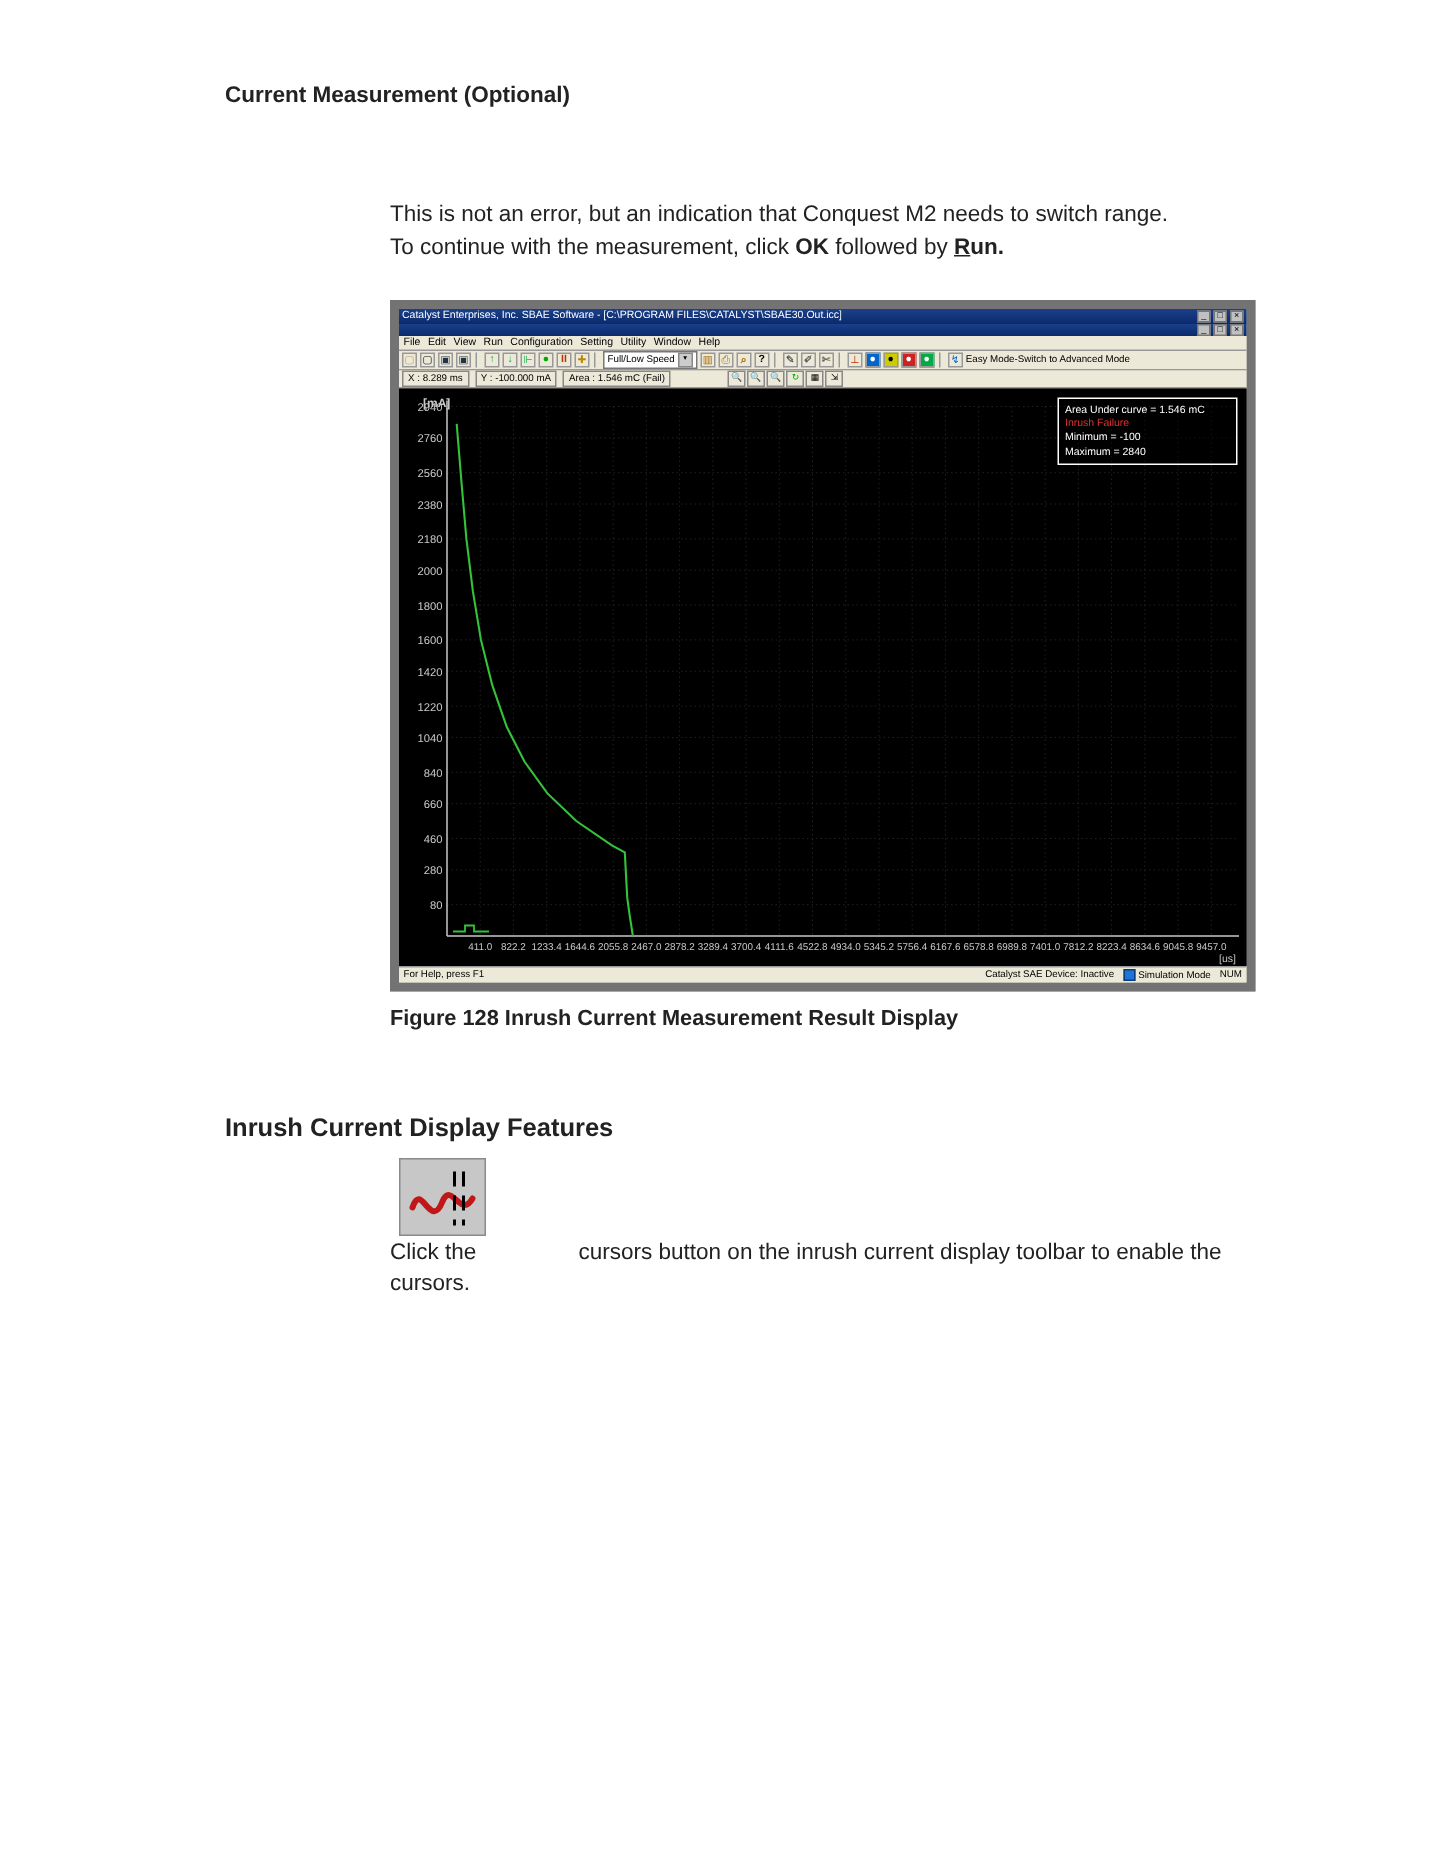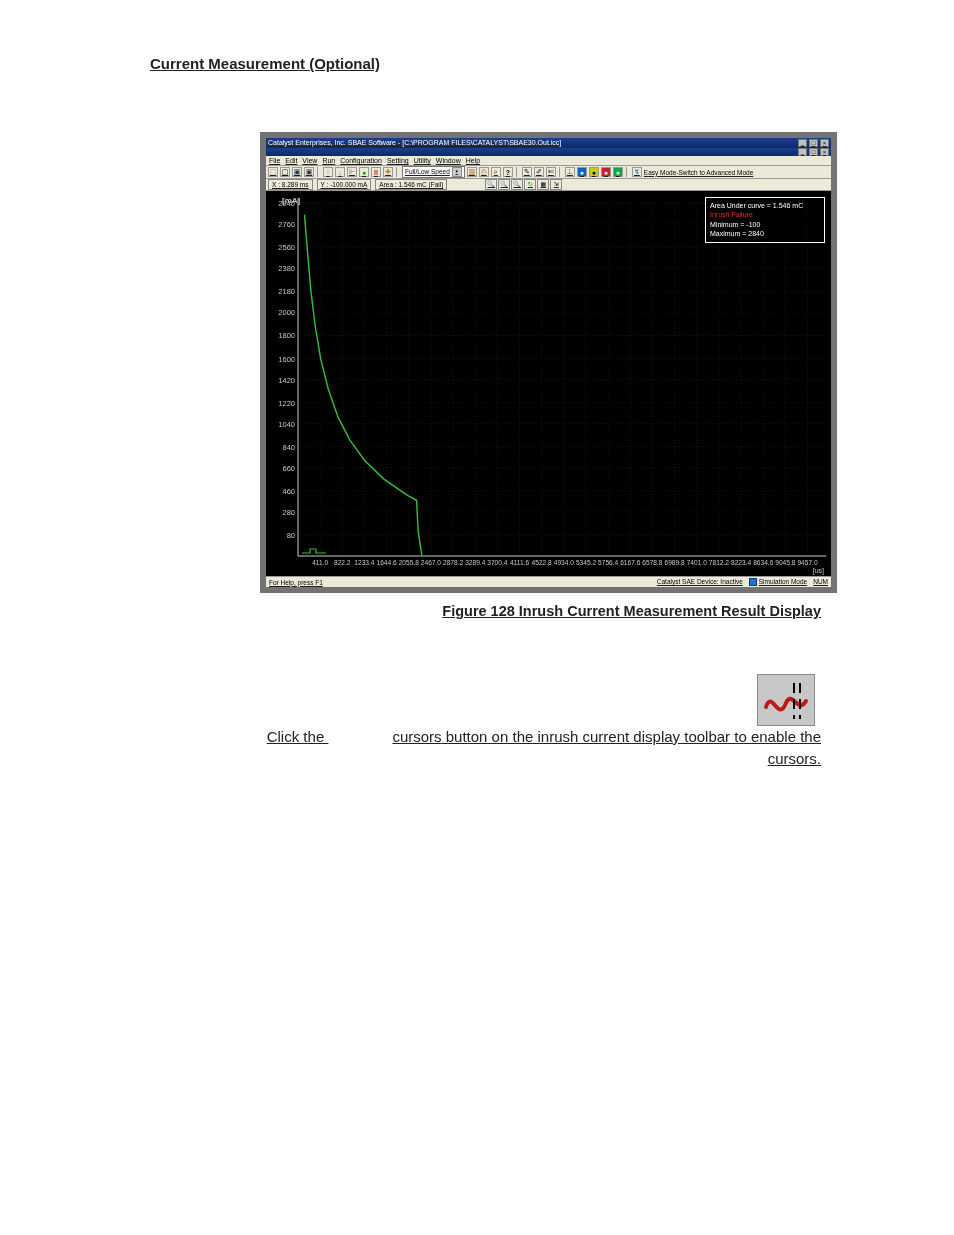--- a/index.html
+++ b/index.html
@@ -9,21 +9,20 @@
     background: #fff;
     font-family: Arial, Helvetica, sans-serif;
     color: #222;
   }
   .page {
     width: 951px;
     min-height: 1235px;
     position: relative;
     box-sizing: border-box;
     padding: 55px 130px 40px 150px;
-    text-decoration: underline;
   }
   .header {
     font-weight: bold;
     font-size: 15px;
     margin-bottom: 60px;
   }
   .body-text {
     font-size: 15px;
     line-height: 1.45;
     margin-left: 110px;
@@ -116,49 +115,52 @@
   .statusbar{
     height:10px;background:#ece9d8;border-top:1px solid #999;
     display:flex;align-items:center;justify-content:space-between;
     font-size:6.5px;padding:0 3px;
   }
   .statusbar .right{display:flex;gap:6px;}
   .statusbar .sim-dot{
     display:inline-block;width:6px;height:6px;background:#1e74d6;border:1px solid #0a3a80;vertical-align:middle;margin-right:2px;
   }
   .fig-caption{
-    font-weight:bold;font-size:14.5px;text-align:right;margin:6px 0 55px 110px;
+    font-weight:bold;font-size:14.5px;text-align:left;margin:6px 0 55px 110px;
   }
   .subheading{
     font-weight:bold;font-size:17px;margin:10px 0 10px 0;
   }
   .cursor-line{
     margin-left:110px;font-size:15px;line-height:1.45;
     display:block;
-    text-align:right;
   }
   .cursor-icon-wrap{
     display:inline-block;vertical-align:bottom;margin:0 6px;
   }
   .cursor-icon{
     width:56px;height:50px;background:#c7c7c7;border:1px solid #8a8a8a;
     display:flex;align-items:center;justify-content:center;
   }
   .pagenum{
     position:absolute;bottom:35px;left:0;width:100%;text-align:center;
     font-size:15px;
   }
 </style>
 </head>
 <body>
 
 <div class="page">
 
   <div class="header">Current Measurement (Optional)</div>
 
+  <div class="body-text">
+    <span>This is not an error, but an indication that Conquest M2 needs to switch range.</span><br>
+    <span>To continue with the measurement, click </span><span class="bold">OK</span><span> followed by </span><span class="run"><span class="u">R</span><span>un.</span></span>
+  </div>
 
   <div class="app-frame">
 
     <div class="titlebar">
       <span style="white-space:nowrap;overflow:hidden;text-overflow:clip;">Catalyst Enterprises, Inc. SBAE Software - [C:\PROGRAM FILES\CATALYST\SBAE30.Out.icc]</span>
       <span class="caps">
         <span class="cap">_</span>
         <span class="cap">□</span>
         <span class="cap">×</span>
       </span>
@@ -356,20 +358,21 @@
       <span class="right">
         <span>Catalyst SAE Device: Inactive</span>
         <span><span class="sim-dot"></span><span>Simulation Mode</span></span>
         <span>NUM</span>
       </span>
     </div>
   </div>
 
   <div class="fig-caption">Figure  128  Inrush Current Measurement Result Display</div>
 
+  <div class="subheading">Inrush Current Display Features</div>
 
 
   <div class="cursor-line">
     <span class="cursor-icon-wrap">
       <span class="cursor-icon" aria-label="cursors">
         <svg width="48" height="42" viewBox="0 0 48 42">
           <path d="M4 28 C 10 10, 16 44, 24 24 C 30 10, 36 36, 44 22" stroke="#c01818" stroke-width="4" fill="none" stroke-linecap="round"></path>
           <g stroke="#000" stroke-width="2">
             <line x1="32" y1="4" x2="32" y2="14"></line>
             <line x1="32" y1="20" x2="32" y2="30"></line>

